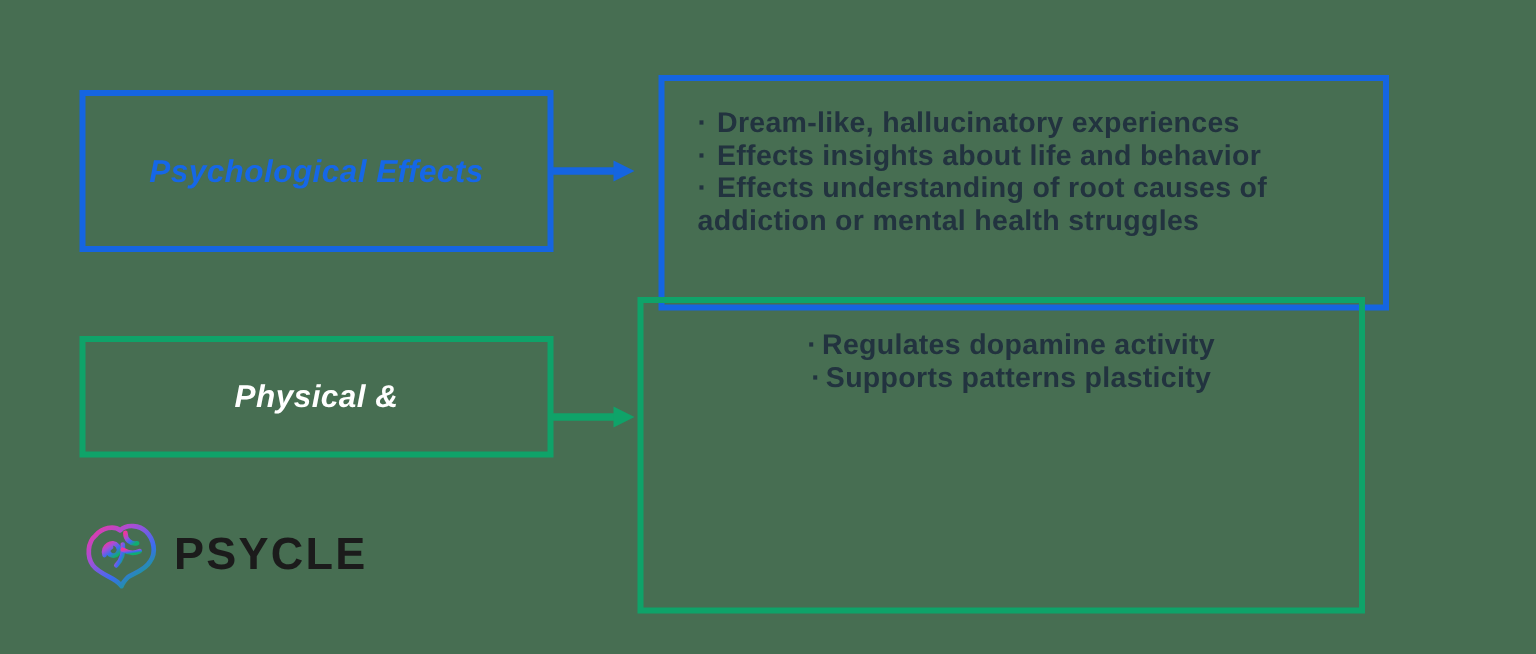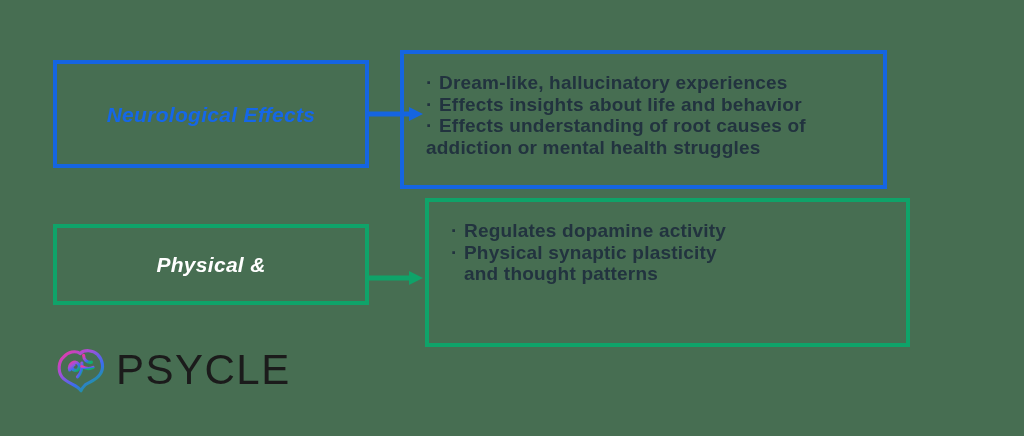--- a/index.html
+++ b/index.html
@@ -33,55 +33,55 @@
   
   .content-box {
     border: 4px solid;
     color: #22333F;
     font-weight: bold;
     font-size: 19px;
     line-height: 21.5px;
     letter-spacing: 0.2px;
     padding: 18px 12px 0 22px;
   }
-  .content-box.blue  { border-color: #1565E1; left: 400px; top: 50px;  width: 487px; height: 139px; }
-  .content-box.green { border-color: #0FA369; left: 425px; top: 198px; width: 485px; height: 149px; }
+  .content-box.blue  { border-color: #1565E1; left: 439px; top: 50px;  width: 487px; height: 157px; }
+  .content-box.green { border-color: #0FA369; left: 425px; top: 198px; width: 485px; height: 211px; text-align: center; }
 
   .line .bullet { display: inline-block; width: 13px; }
   .line.indent  { padding-left: 13px; }
   .line.subnote { font-style: italic; font-size: 15px; line-height: 18px; padding-left: 13px; }
 
   
   .arrow { position: absolute; }
   .arrow.blue-arrow  { left: 368px; top: 106px; }
   .arrow.green-arrow { left: 368px; top: 270px; }
 
   
   .logo {
     position: absolute;
     left: 55px;
     top: 345px;
     display: flex;
     align-items: center;
     gap: 9px;
   }
   .logo-text {
-    font-size: 42px;
-    font-weight: normal;
+    font-size: 30px;
+    font-weight: bold;
     color: #1B1B1B;
     letter-spacing: 1.5px;
   }
 </style>
 </head>
 <body>
 
 <div class="canvas">
 
   <div class="box label-box blue">
-    <span>Neurological Effects</span>
+    <span>Psychological Effects</span>
   </div>
 
   <svg class="arrow blue-arrow" width="56" height="16" viewBox="0 0 56 16">
     <line x1="0" y1="8" x2="43" y2="8" stroke="#1565E1" stroke-width="5"></line>
     <polygon points="41,1 55,8 41,15" fill="#1565E1"></polygon>
   </svg>
 
   <div class="box content-box blue">
     <div class="line"><span class="bullet">·</span><span>Dream-like, hallucinatory experiences</span></div>
     <div class="line"><span class="bullet">·</span><span>Effects insights about life and behavior</span></div>
@@ -93,22 +93,21 @@
     <span>Physical &amp;</span>
   </div>
 
   <svg class="arrow green-arrow" width="56" height="16" viewBox="0 0 56 16">
     <line x1="0" y1="8" x2="43" y2="8" stroke="#0FA369" stroke-width="5"></line>
     <polygon points="41,1 55,8 41,15" fill="#0FA369"></polygon>
   </svg>
 
   <div class="box content-box green">
     <div class="line"><span class="bullet">·</span><span>Regulates dopamine activity</span></div>
-    <div class="line"><span class="bullet">·</span><span>Physical synaptic plasticity</span></div>
-    <div class="line indent"><span>and thought patterns</span></div>
+    <div class="line"><span class="bullet">·</span><span>Supports patterns plasticity</span></div>
   </div>
 
   <div class="logo">
     <svg width="52" height="50" viewBox="0 0 60 56" fill="none">
       <defs>
         <linearGradient id="brainGrad" x1="0" y1="0" x2="0.85" y2="1">
           <stop offset="0" stop-color="#F0369E"></stop>
           <stop offset="0.35" stop-color="#A44FD8"></stop>
           <stop offset="0.68" stop-color="#3A6DF0"></stop>
           <stop offset="1" stop-color="#0FAE6E"></stop>

